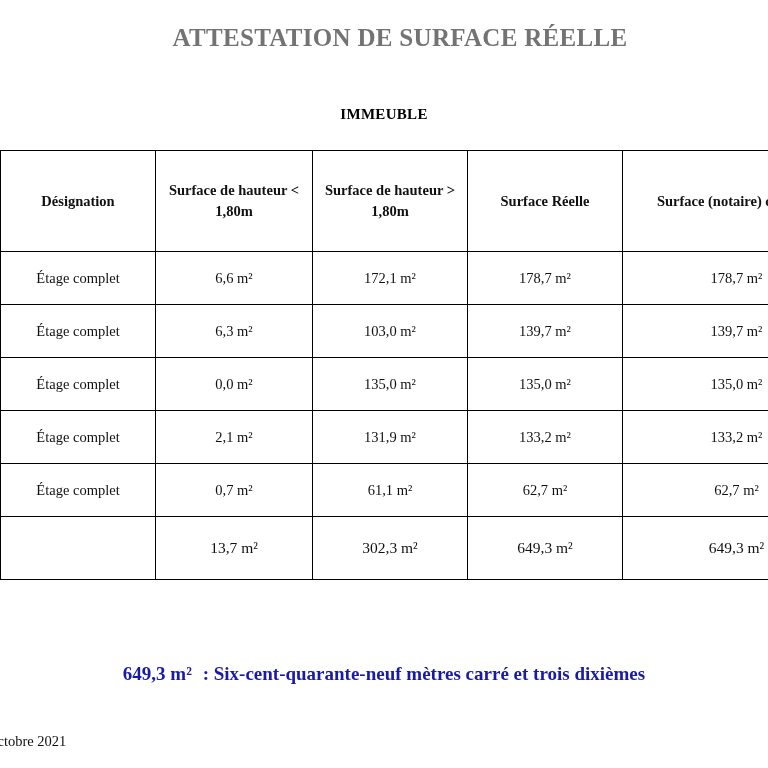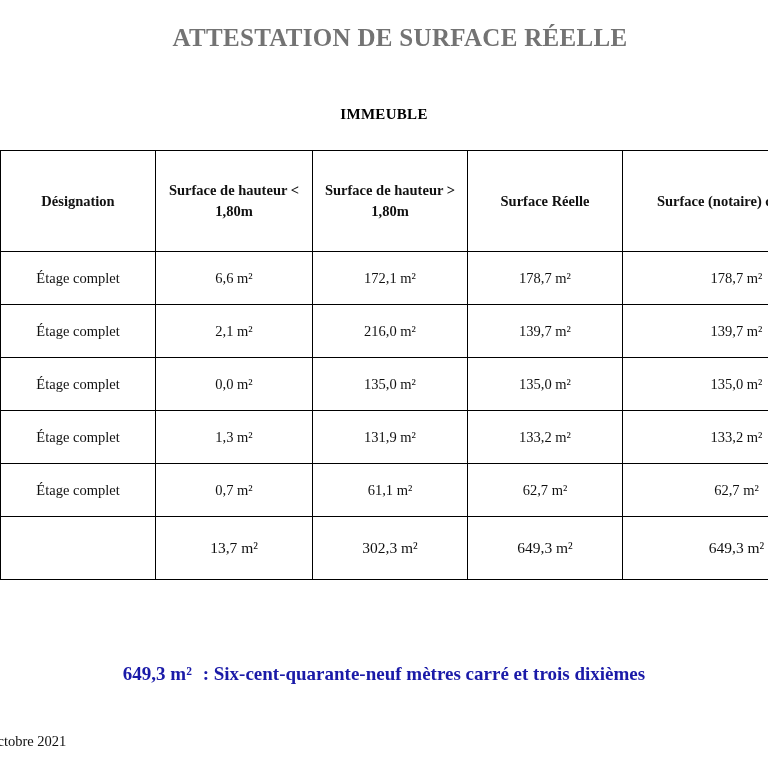--- a/index.html
+++ b/index.html
@@ -147,37 +147,37 @@
           <td>Sous-sol</td>
           <td>Étage complet</td>
           <td>6,6 m²</td>
           <td>172,1 m²</td>
           <td class="bold-cell">178,7 m²</td>
           <td class="bold-cell">178,7 m²</td>
         </tr>
         <tr>
           <td>Rez-de-chaussée</td>
           <td>Étage complet</td>
-          <td>2,1 m²</td>
-          <td>216,0 m²</td>
+          <td>6,3 m²</td>
+          <td>103,0 m²</td>
           <td class="bold-cell">139,7 m²</td>
           <td class="bold-cell">139,7 m²</td>
         </tr>
         <tr>
           <td>1er étage</td>
           <td>Étage complet</td>
           <td>0,0 m²</td>
           <td>135,0 m²</td>
           <td class="bold-cell">135,0 m²</td>
           <td class="bold-cell">135,0 m²</td>
         </tr>
         <tr>
           <td>2ème étage</td>
           <td>Étage complet</td>
-          <td>1,3 m²</td>
+          <td>2,1 m²</td>
           <td>131,9 m²</td>
           <td class="bold-cell">133,2 m²</td>
           <td class="bold-cell">133,2 m²</td>
         </tr>
         <tr>
           <td>3ème étage</td>
           <td>Étage complet</td>
           <td>0,7 m²</td>
           <td>61,1 m²</td>
           <td class="bold-cell">62,7 m²</td>

